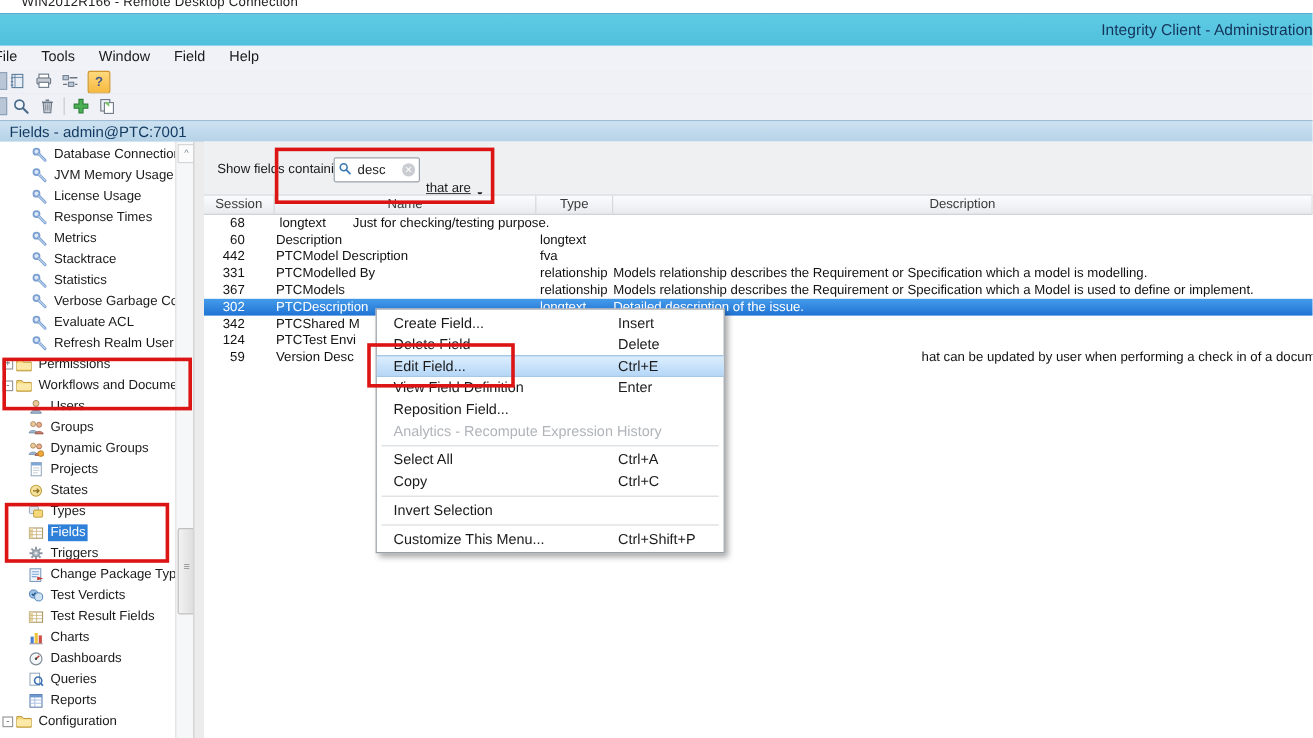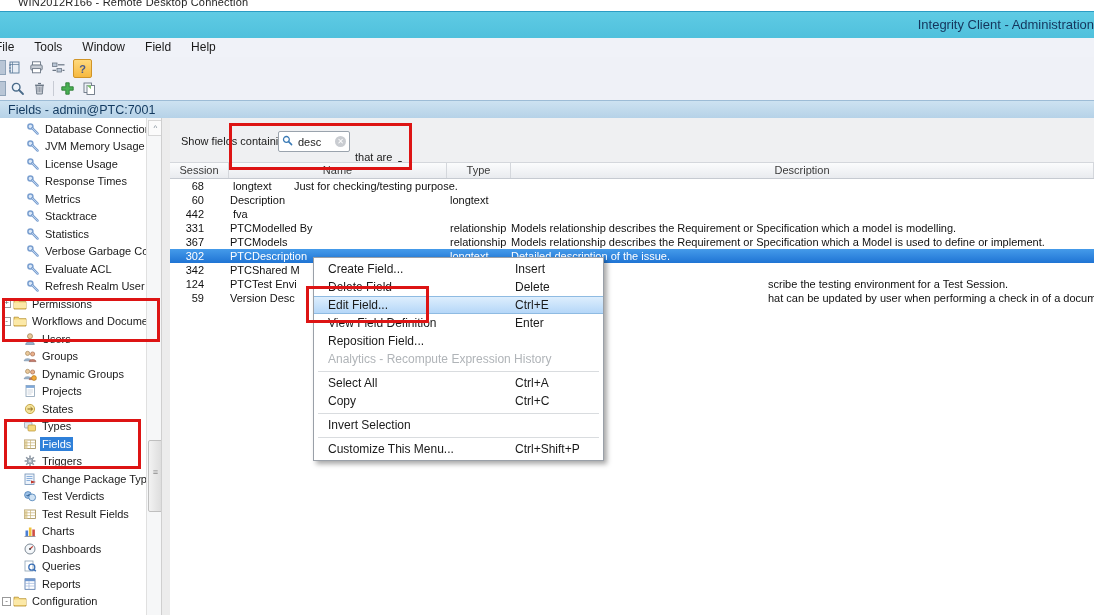--- a/index.html
+++ b/index.html
@@ -626,20 +626,21 @@
 
           <div class="grow">
             <div class="cell c-pos">60</div>
             <div class="cell c-name">Description</div>
             <div class="cell c-type">longtext</div>
             <div class="cell c-desc"></div>
           </div>
 
           <div class="grow">
             <div class="cell c-pos">442</div>
+            <div class="cell c-name">PTCModel Description</div>
             <div class="cell c-type">fva</div>
             <div class="cell c-desc"></div>
           </div>
 
           <div class="grow">
             <div class="cell c-pos">331</div>
             <div class="cell c-name">PTCModelled By</div>
             <div class="cell c-type">relationship</div>
             <div class="cell c-desc">Models relationship describes the Requirement or Specification which a model is modelling.</div>
           </div>
@@ -662,21 +663,20 @@
             <div class="cell c-pos">342</div>
             <div class="cell c-name">PTCShared M</div>
             <div class="cell c-type"></div>
             <div class="cell c-desc"></div>
           </div>
 
           <div class="grow offset">
             <div class="cell c-pos">124</div>
             <div class="cell c-name">PTCTest Envi</div>
             <div class="cell c-type"></div>
-            <div class="cell c-desc">scribe the testing environment for a Test Session.</div>
           </div>
 
           <div class="grow offset">
             <div class="cell c-pos">59</div>
             <div class="cell c-name">Version Desc</div>
             <div class="cell c-type"></div>
             <div class="cell c-desc">hat can be updated by user when performing a check in of a document or content.</div>
           </div>
         </div>
     </div>

